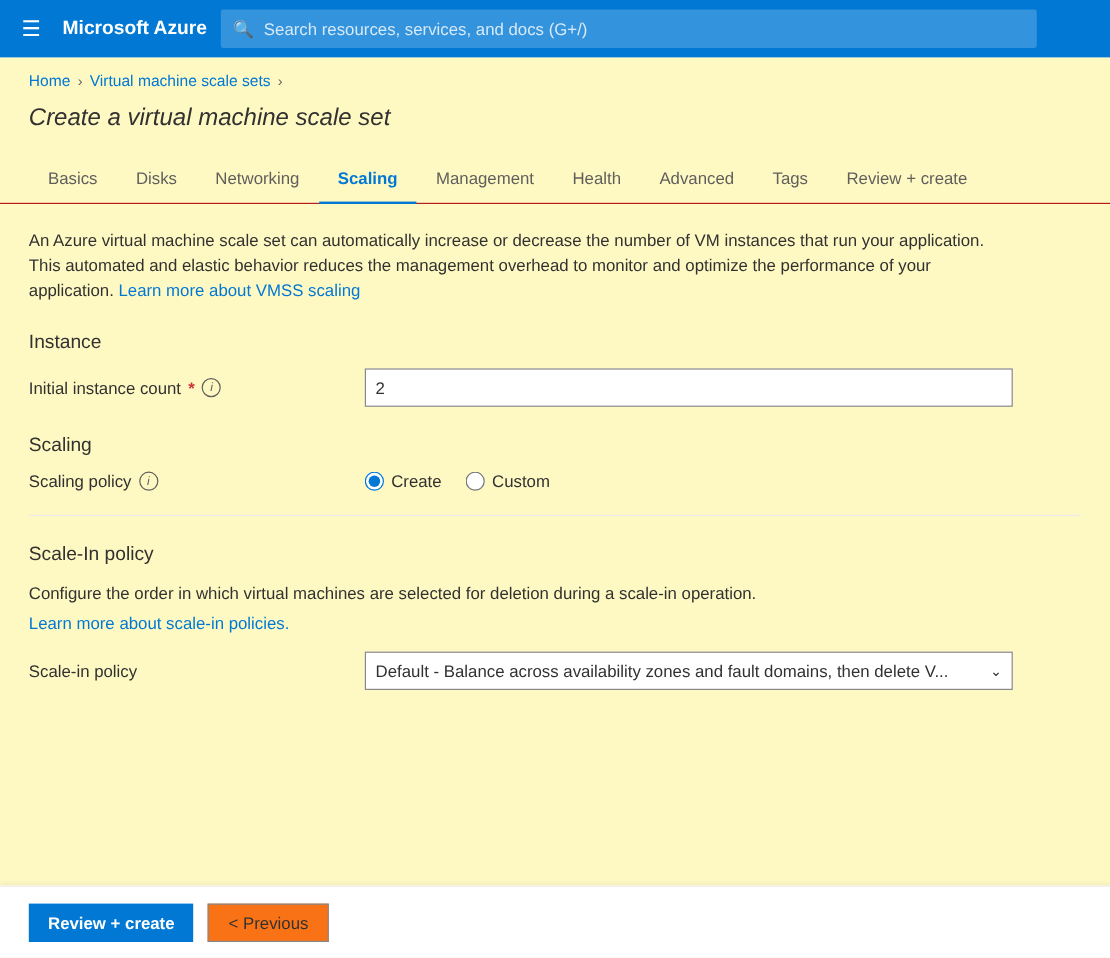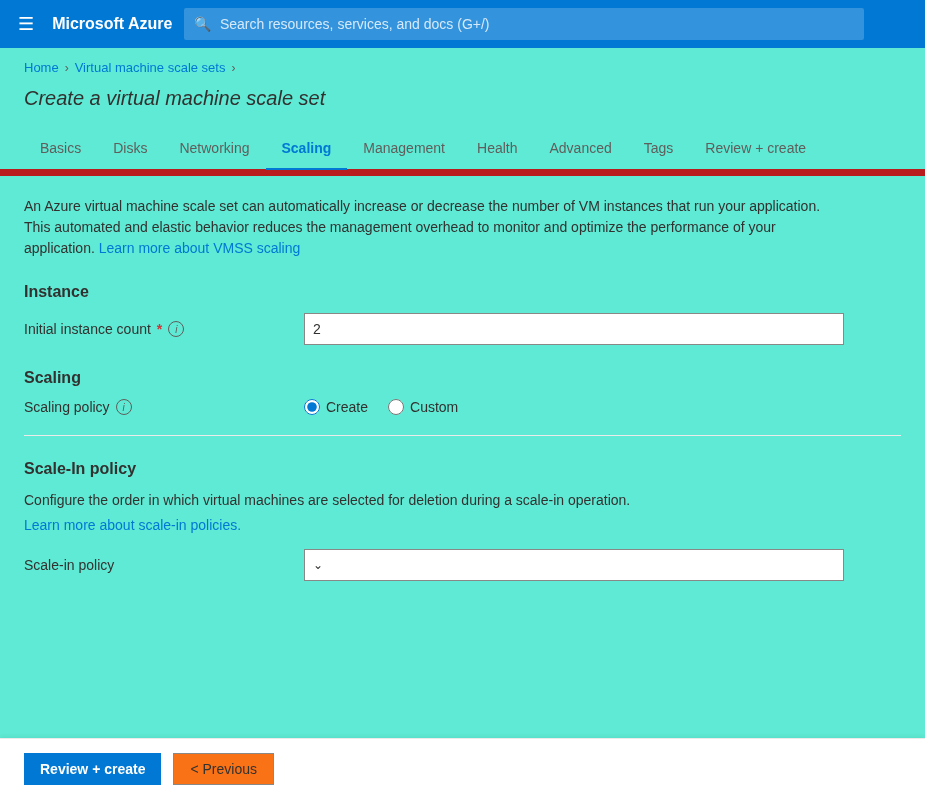--- a/index.html
+++ b/index.html
@@ -46,21 +46,21 @@
       outline: none;
       color: white;
       font-size: 14px;
       width: 100%;
     }
     .navbar-search input::placeholder { color: rgba(255,255,255,0.8); }
     .search-icon-nav { color: rgba(255,255,255,0.8); font-size: 14px; }
 
     
     .main-container {
-      background: #5eead4;
+      background: #fef9c3;
       margin: 0;
       padding: 0;
       min-height: calc(798px - 48px - 20px);
     }
 
     
     .breadcrumb {
       padding: 12px 24px 8px;
       display: flex;
       align-items: center;
@@ -80,21 +80,21 @@
       font-size: 20px;
       font-weight: 300;
       color: #323130;
       font-style: italic;
     }
 
     
     .tab-nav {
       display: flex;
       align-items: flex-end;
-      border-bottom: 7px solid #b91c1c;
+      border-bottom: 1px solid #b91c1c;
       padding: 0 24px;
       gap: 0;
     }
     .tab-item {
       padding: 10px 16px 12px;
       font-size: 14px;
       color: #605e5c;
       cursor: pointer;
       border-bottom: 2px solid transparent;
       white-space: nowrap;
@@ -121,21 +121,21 @@
     }
     .description-link {
       color: #0078d4;
       text-decoration: none;
       cursor: pointer;
     }
 
     
     .section-title {
       font-size: 16px;
-      font-weight: 700;
+      font-weight: 400;
       color: #323130;
       margin-top: 24px;
       margin-bottom: 12px;
     }
 
     
     .form-row {
       display: flex;
       align-items: center;
       margin-bottom: 16px;
@@ -355,20 +355,21 @@
     </p>
     <p style="margin-bottom: 16px;">
       <a class="description-link">Learn more about scale-in policies.</a>
     </p>
 
     <div class="form-row">
       <div class="form-label">
         <span>Scale-in policy</span>
       </div>
       <div class="dropdown-select">
+        <span class="dropdown-text">Default - Balance across availability zones and fault domains, then delete V...</span>
         <span class="dropdown-chevron">⌄</span>
       </div>
     </div>
 
   </div>
 </div>
 
 <div class="action-bar">
   <button class="btn-primary">Review + create</button>
   <button class="btn-secondary">&lt; Previous</button>

